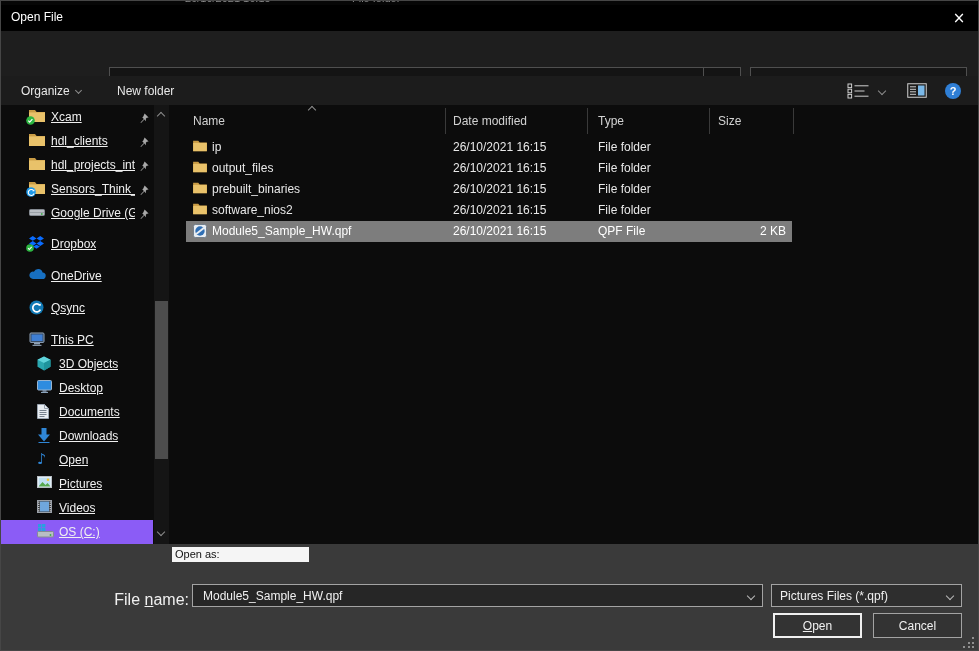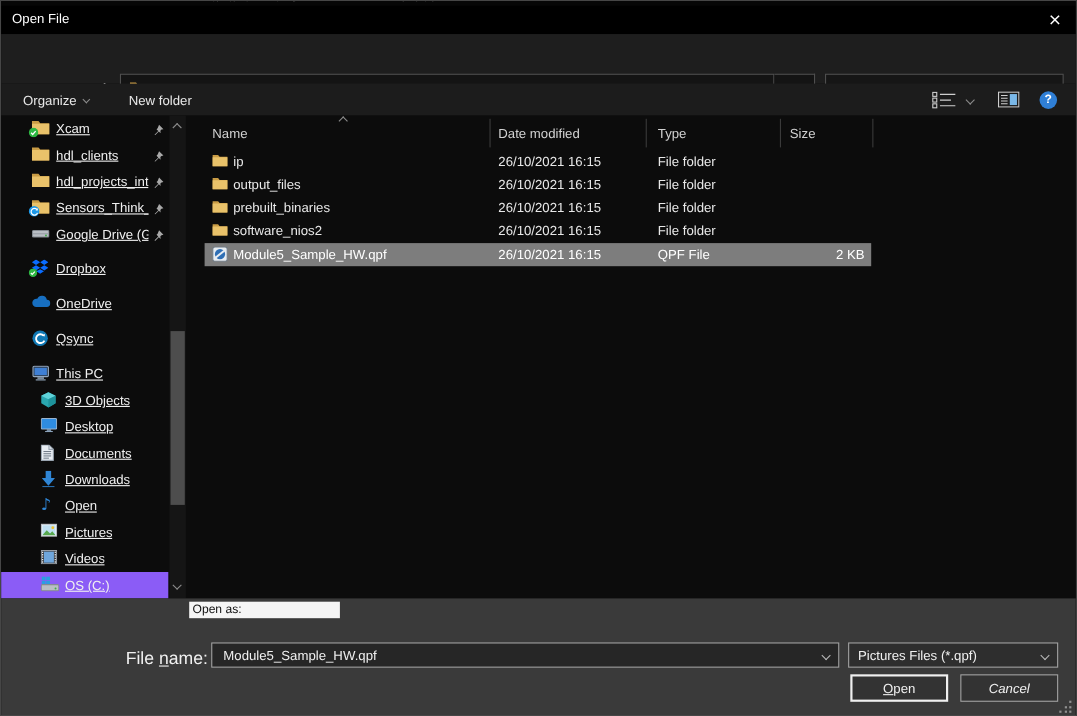--- a/index.html
+++ b/index.html
@@ -79,21 +79,21 @@
   
   .footer{position:absolute;left:0;top:543px;width:100%;height:108px;background:#3a3a3a;}
   .openas-label{position:absolute;left:171px;top:3px;width:137px;height:15px;background:#f5f5f5;color:#111;font-size:11px;padding:1px 0 0 3px;}
   .combo{position:absolute;display:flex;align-items:center;background:#2e2e2e;border:1px solid #a3a3a3;color:#f0f0f0;font-size:12px;padding:0 8px;}
   .combo .chev{margin-left:auto;}
   .fn-label{position:absolute;left:100px;top:47px;width:88px;text-align:right;font-size:16px;color:#f0f0f0;}
   .fn-input{position:absolute;left:191px;top:40px;width:571px;height:23px;background:#262626;border:1px solid #a3a3a3;display:flex;align-items:center;padding:0 8px;}
   .fn-input input{flex:1;background:transparent;border:none;outline:none;color:#f0f0f0;font-size:12px;font-family:"Liberation Sans",sans-serif;}
   .btn{position:absolute;top:69px;width:89px;height:25px;display:flex;align-items:center;justify-content:center;font-size:12px;color:#f0f0f0;background:#333;}
   .btn.default{border:2px solid #f0f0f0;}
-  .btn.normal{border:1px solid #a3a3a3;font-style:italic;}
+  .btn.normal{border:1px solid #a3a3a3;}
   .u{text-decoration:underline;}
   .grip{position:absolute;right:3px;bottom:3px;width:12px;height:12px;}
   .grip i{position:absolute;width:2px;height:2px;background:#8f8f8f;}
 </style>
 </head>
 <body>
 
 <div class="dialog">
 
   <div class="top-strip">

